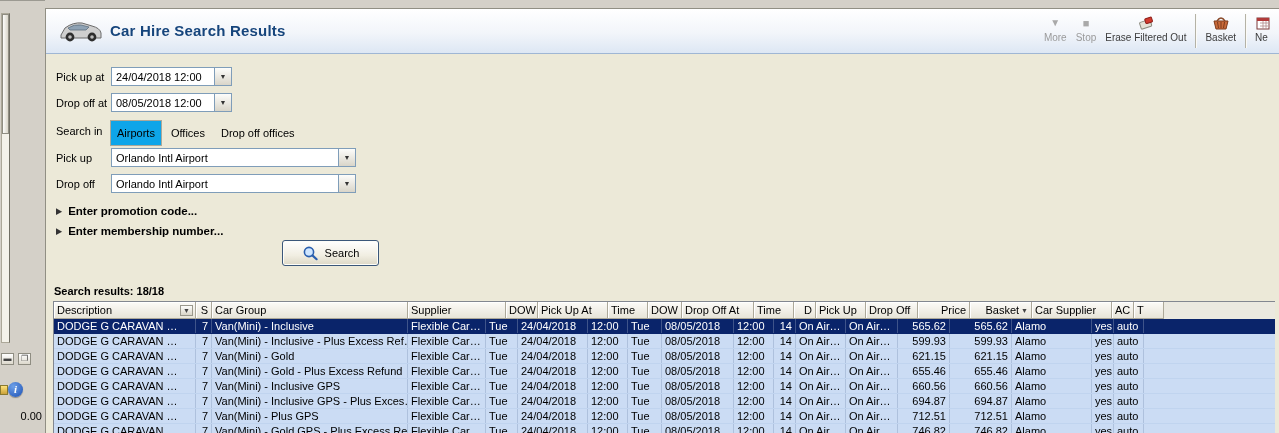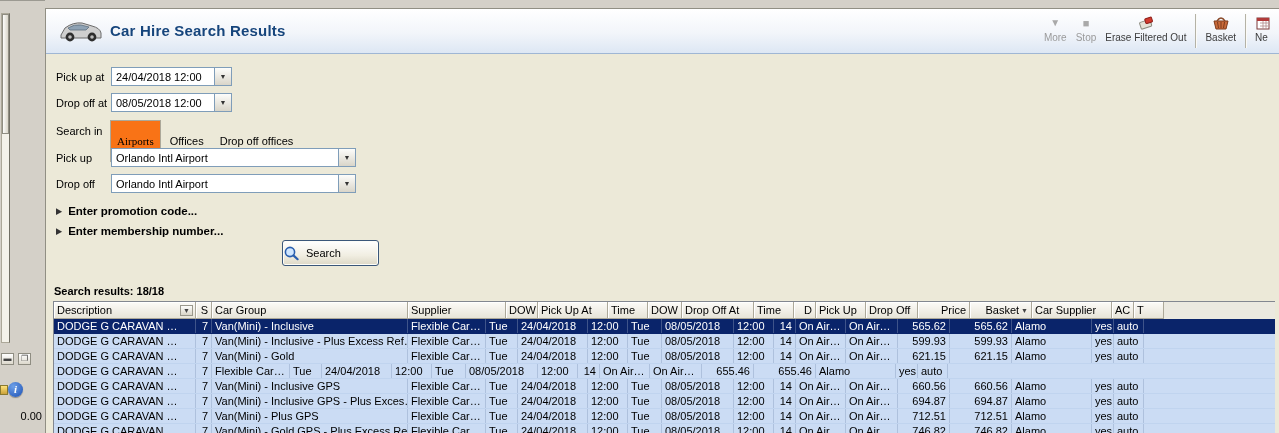--- a/index.html
+++ b/index.html
@@ -47,30 +47,30 @@
 
   
   .fld-label { position:absolute; font-size:11px; color:#000; white-space:nowrap; }
   .inputbox { position:absolute; height:19px; background:#fff; border:1px solid #7f9db9; display:flex; align-items:stretch; }
   .inputbox .val { flex:1; padding:3px 4px 0 4px; font-size:11px; white-space:nowrap; overflow:hidden; }
   .drop-btn { width:17px; background:linear-gradient(#fdfdfb,#d9d5c9); border-left:1px solid #7f9db9; display:flex; align-items:center; justify-content:center; }
   .drop-btn .arr { font-size:7px; color:#333; }
 
   .search-in-tabs { position:absolute; display:flex; align-items:center; gap:2px; }
   .si-tab { padding:3px 7px 3px 7px; font-size:11px; color:#000; }
-  .si-tab.selected { background:#f97316; border:1px solid #aca899; padding:14px 6px;font-family:Liberation Serif, serif; }
+  .si-tab.selected { background:#0ea5e9; border:1px solid #aca899; padding:6px 6px; }
 
   .expander { position:absolute; display:flex; align-items:center; gap:6px; cursor:default; }
   .expander .tri { font-size:8px; color:#333; transform:scaleY(1.1); }
   .expander .ex-label { font-weight:bold; font-size:11.5px; }
 
   .search-btn { position:absolute; left:236px; top:231px; width:97px; height:26px;
     border:1px solid #3b577a; border-radius:3px;
     background:linear-gradient(#ffffff,#f1eee2 60%,#ddd8c6);
-    display:flex; align-items:center; justify-content:flex-start; gap:6px; font-size:11px;
+    display:flex; align-items:center; justify-content:center; gap:6px; font-size:11px;
     box-shadow:inset 0 0 0 1px #fdfdf8; }
 
   .results-summary { position:absolute; left:8px; top:276px; font-weight:bold; font-size:11px; }
 
   
   .results-viewport { position:absolute; left:7px; top:292px; right:4px; bottom:0;
     background:#fff; border-left:1px solid #828790; border-top:1px solid #828790; overflow:hidden; }
   .header-row { display:flex; height:17px; background:#ebe9e0; }
   .hcell { position:relative; height:17px; line-height:16px; font-size:11px; padding:0 3px; white-space:nowrap; overflow:hidden;
     background:linear-gradient(#fcfbf8,#e7e4d8);
@@ -297,20 +297,21 @@
           <div class="cell" style="width: 52px;">On Air…</div>
           <div class="cell" style="width: 52px; text-align: right;">621.15</div>
           <div class="cell" style="width: 62px; text-align: right;">621.15</div>
           <div class="cell" style="width: 80px;">Alamo</div>
           <div class="cell" style="width: 22px;">yes</div>
           <div class="cell" style="width: 30px;">auto</div>
         </div>
         <div class="rrow">
           <div class="cell" style="width: 142px;">DODGE G CARAVAN …</div>
           <div class="cell" style="width: 16px; text-align: right;">7</div>
+          <div class="cell" style="width: 196px;">Van(Mini) - Gold - Plus Excess Refund</div>
           <div class="cell" style="width: 78px;">Flexible Car…</div>
           <div class="cell" style="width: 32px;">Tue</div>
           <div class="cell" style="width: 70px;">24/04/2018</div>
           <div class="cell" style="width: 40px;">12:00</div>
           <div class="cell" style="width: 34px;">Tue</div>
           <div class="cell" style="width: 72px;">08/05/2018</div>
           <div class="cell" style="width: 40px;">12:00</div>
           <div class="cell" style="width: 22px; text-align: right;">14</div>
           <div class="cell" style="width: 50px;">On Air…</div>
           <div class="cell" style="width: 52px;">On Air…</div>

